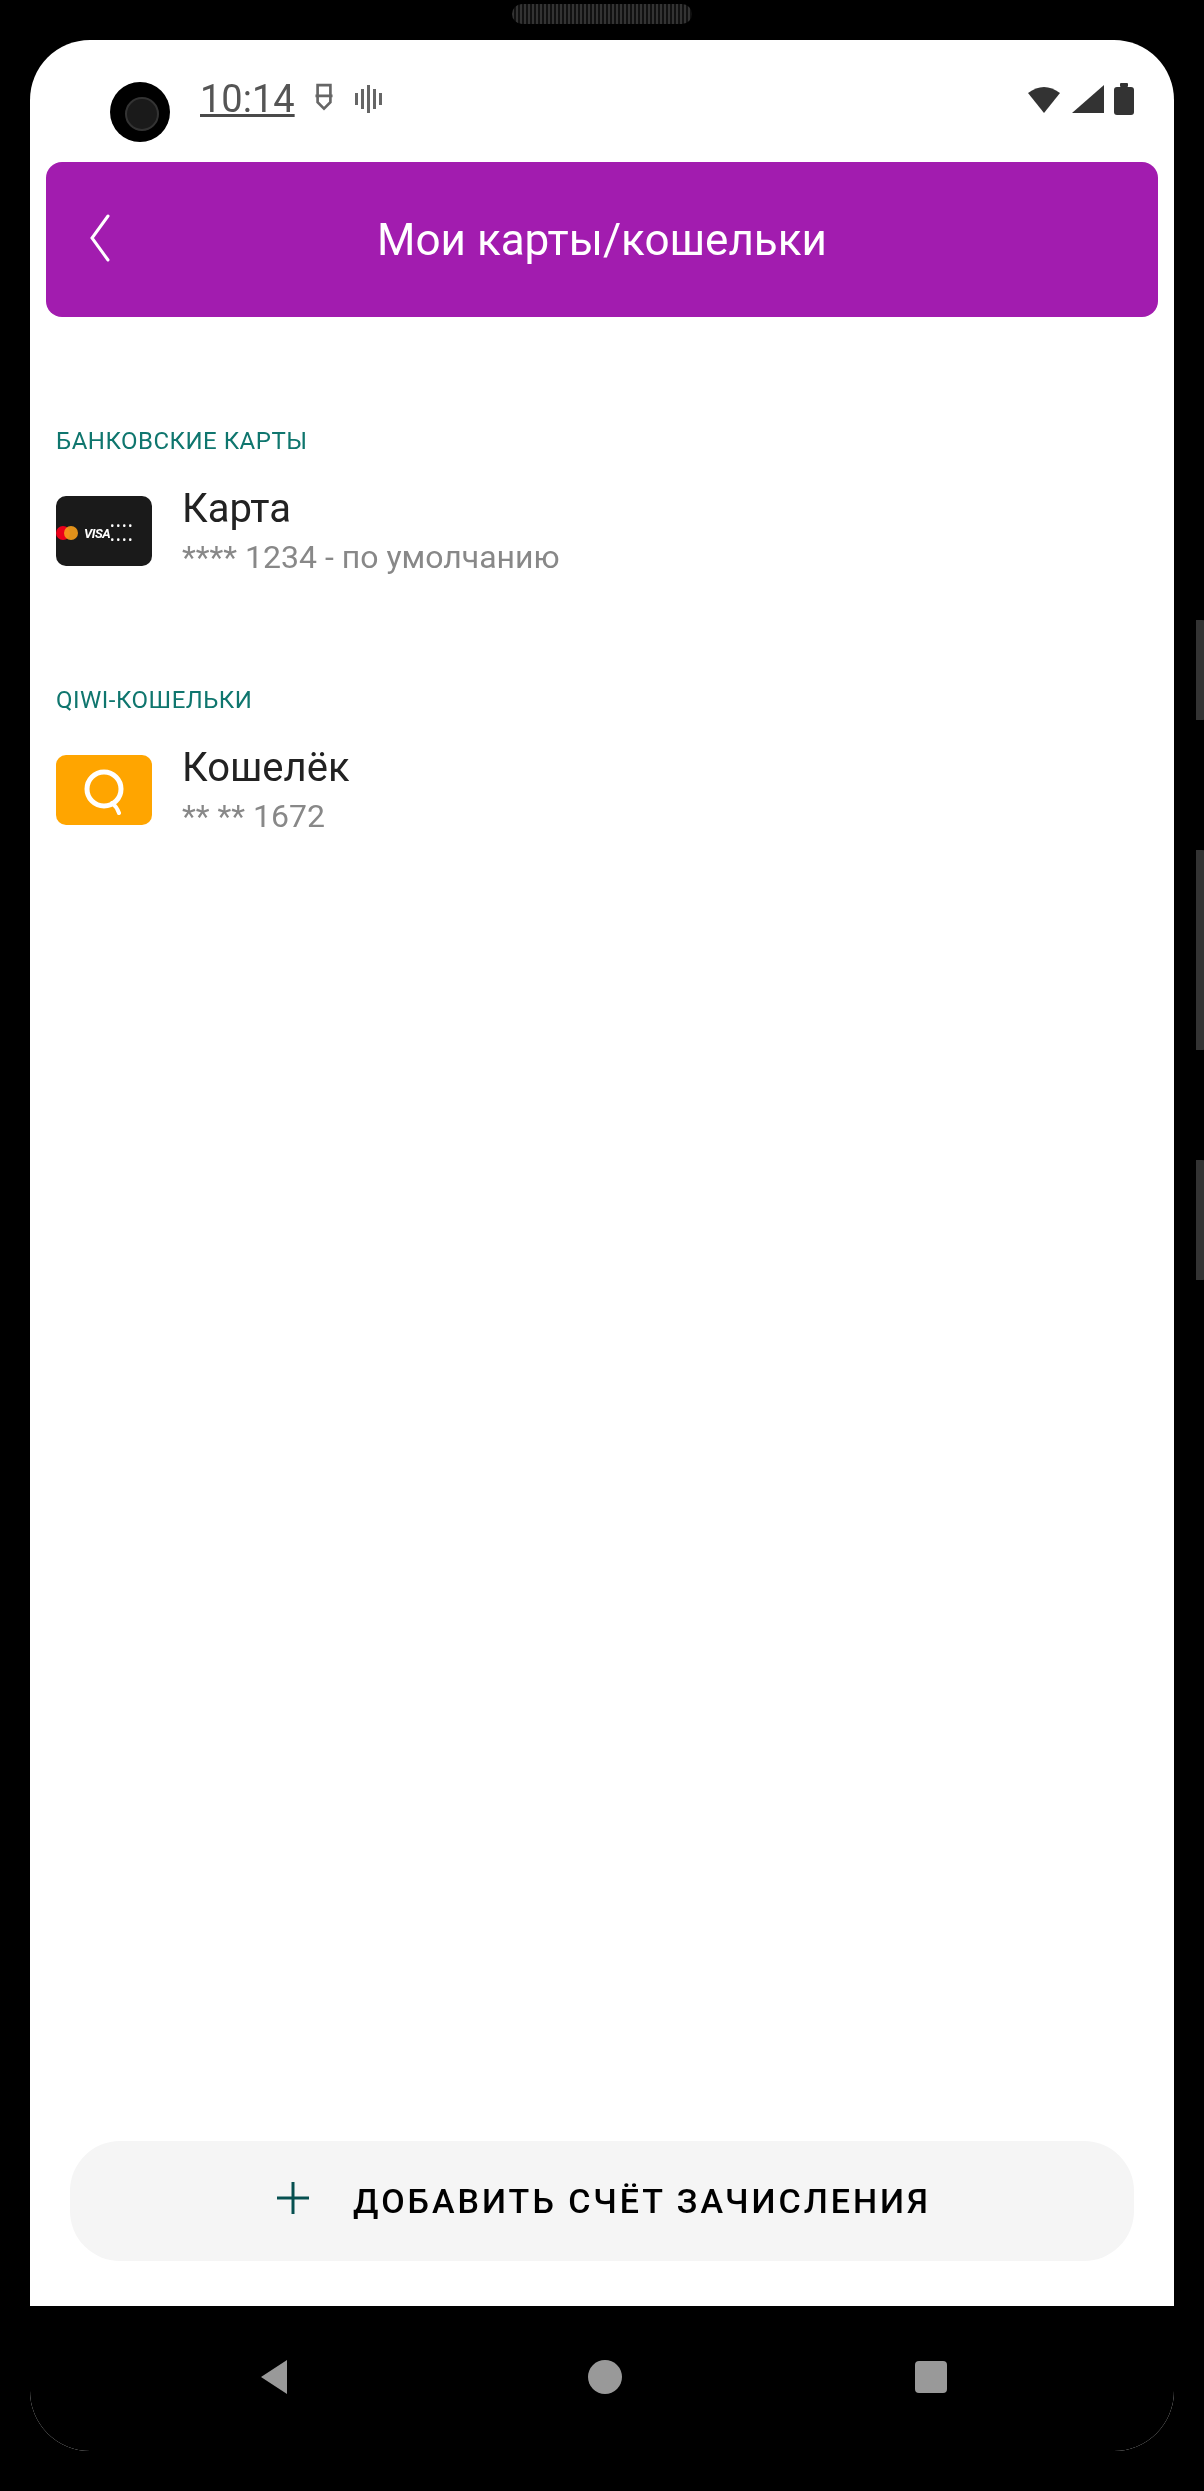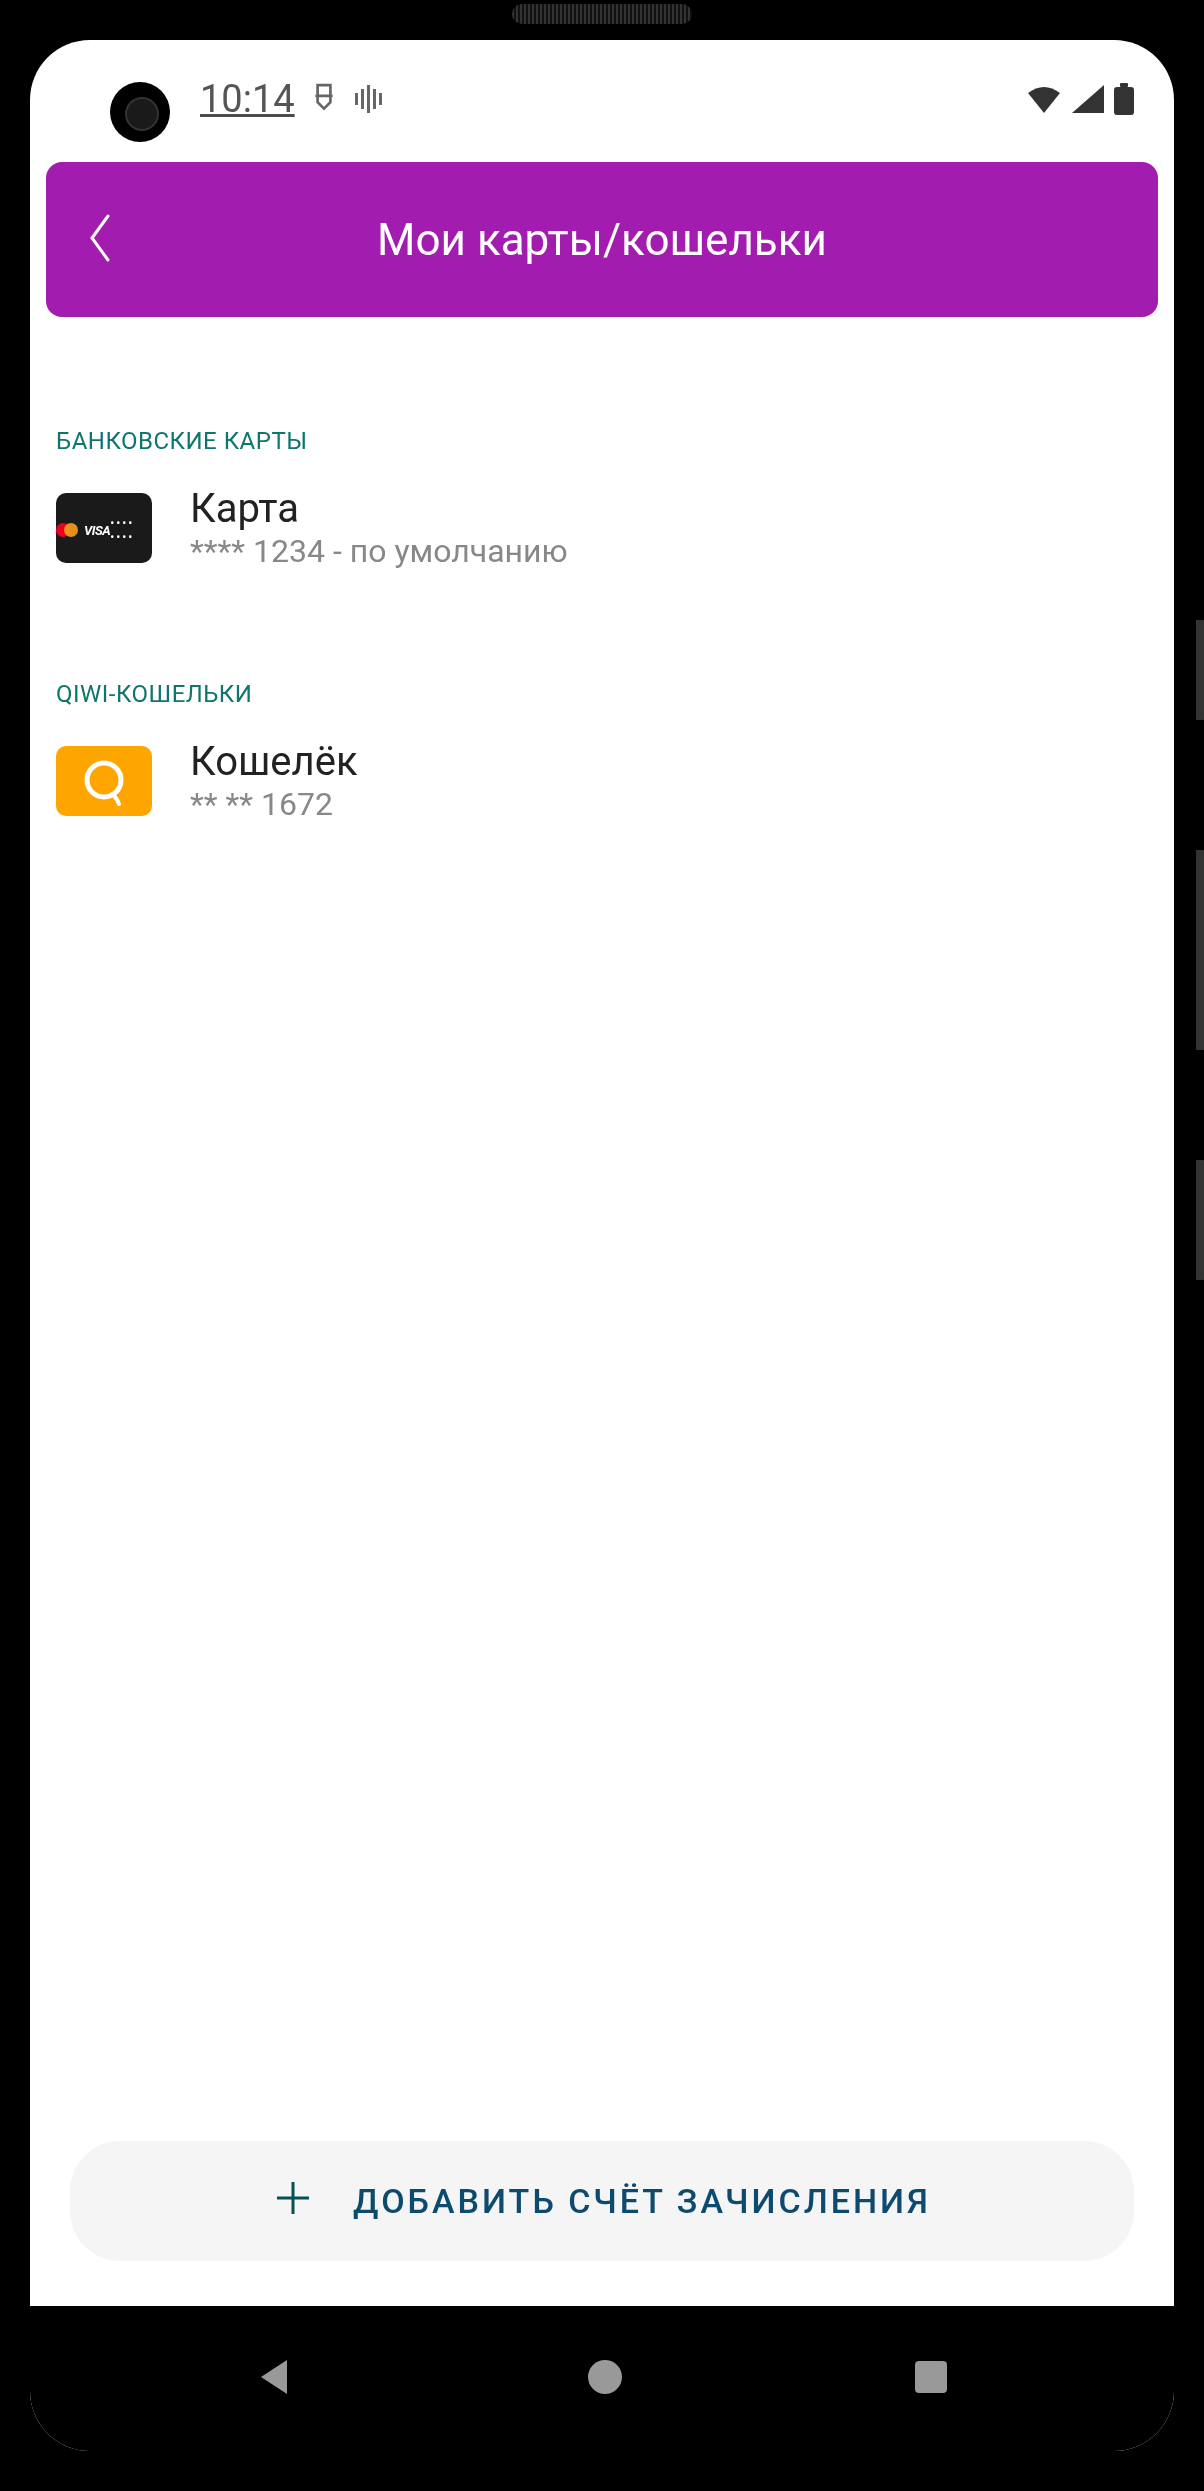--- a/index.html
+++ b/index.html
@@ -199,21 +199,21 @@
     margin-top: 4px;
   }
   .card-icon.qiwi {
     background: #FFA500;
     align-items: center;
     justify-content: center;
   }
   .item-text {
     display: flex;
     flex-direction: column;
-    margin-left: 8px;
+    gap: 6px;
   }
   .item-title {
     font-size: 40px;
     color: #222;
     font-weight: 400;
   }
   .item-sub {
     font-size: 32px;
     color: #888;
   }
@@ -230,21 +230,21 @@
     gap: 40px;
     margin: 0 24px 45px 24px;
     cursor: pointer;
   }
   .add-button .plus {
     color: #065050;
     font-size: 48px;
     font-weight: 300;
   }
   .add-button .label {
-    color: #0c4a6e;
+    color: #000000;
     font-size: 34px;
     font-weight: 500;
     letter-spacing: 3px;
   }
   .nav-bar {
     height: 145px;
     background: #000;
     display: flex;
     align-items: center;
     justify-content: space-around;

